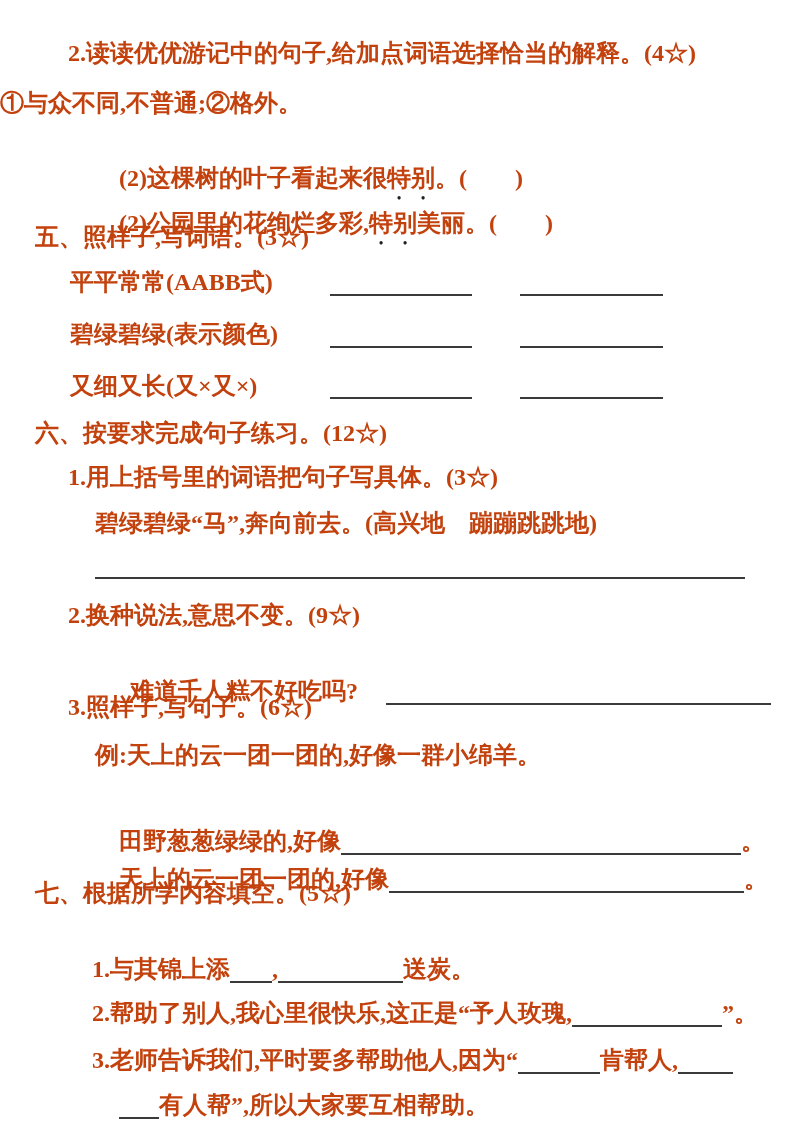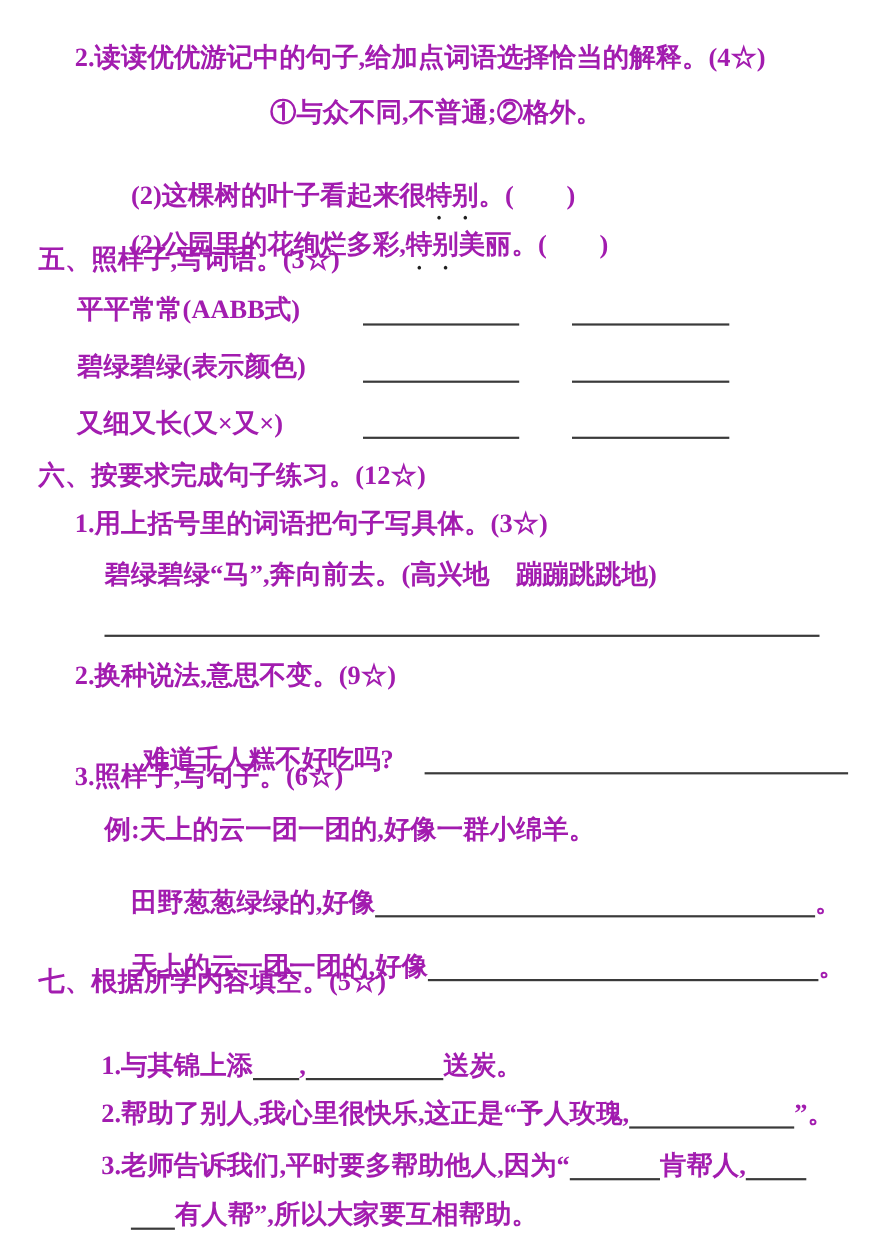--- a/index.html
+++ b/index.html
@@ -2,33 +2,32 @@
 <html><head>
 <meta charset="utf-8">
 <style>
   html,body{margin:0;padding:0;background:#e8e8e8;}
   .page{
     position:relative;
     width:793px;height:1122px;
     margin:0 auto;
     background:#ffffff;
     font-family:"Liberation Serif","DejaVu Serif",serif;
-    color:#a21caf;
+    color:#c2410c;
     font-size:24px;
     font-weight:600;
     overflow:hidden;
   }
   .line{
     position:absolute;
     white-space:pre;
     line-height:1.25;
   }
   .centered{
     left:0;right:0;
-    text-align:center;
   }
   .emph{
     text-emphasis:filled dot #1f1f1f;
     text-emphasis-position:under right;
     -webkit-text-emphasis:filled dot #1f1f1f;
     -webkit-text-emphasis-position:under right;
   }
   .blank{
     display:inline-block;
     border-bottom:2px solid #3a3a3a;
@@ -83,21 +82,21 @@
   <div class="line" style="left:68px;top:600px">2.换种说法,意思不变。(9☆)</div>
 
   <div class="line" style="left:106px;top:646px">
     <span>难道千人糕不好吃吗?</span><span style="display:inline-block;width:28px"></span><span class="blank" style="width:385px"></span>
   </div>
 
   <div class="line" style="left:68px;top:692px">3.照样子,写句子。(6☆)</div>
 
   <div class="line" style="left:95px;top:740px">例:天上的云一团一团的,好像一群小绵羊。</div>
 
-  <div class="line" style="left:95px;top:776px">
+  <div class="line" style="left:95px;top:796px">
     <span>田野葱葱绿绿的,好像</span><span class="blank" style="width:400px"></span><span>。</span>
   </div>
 
   <div class="line" style="left:95px;top:834px">
     <span>天上的云一团一团的,好像</span><span class="blank" style="width:355px"></span><span>。</span>
   </div>
 
   <div class="line" style="left:35px;top:878px">七、根据所学内容填空。(5☆)</div>
 
   <div class="line" style="left:68px;top:924px">

